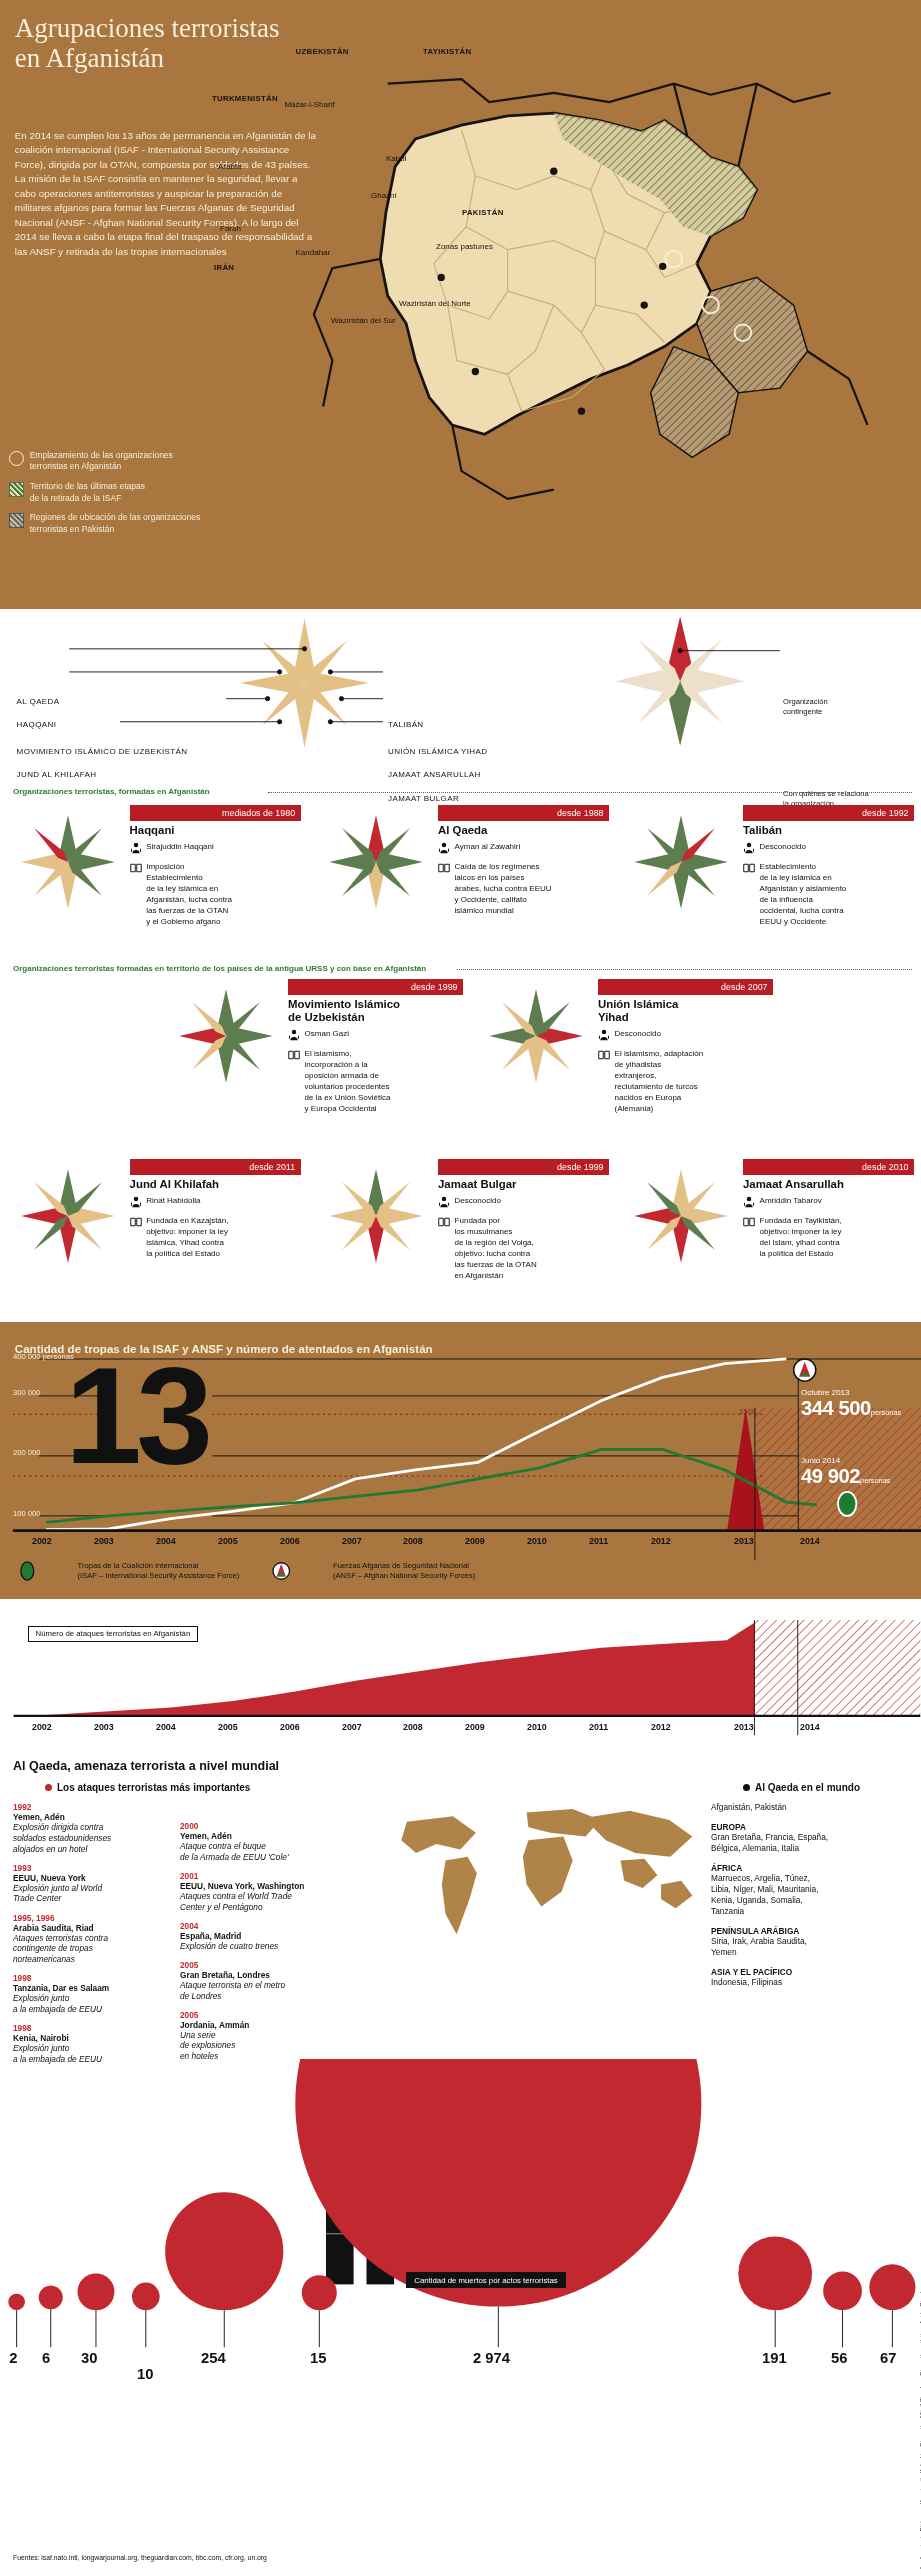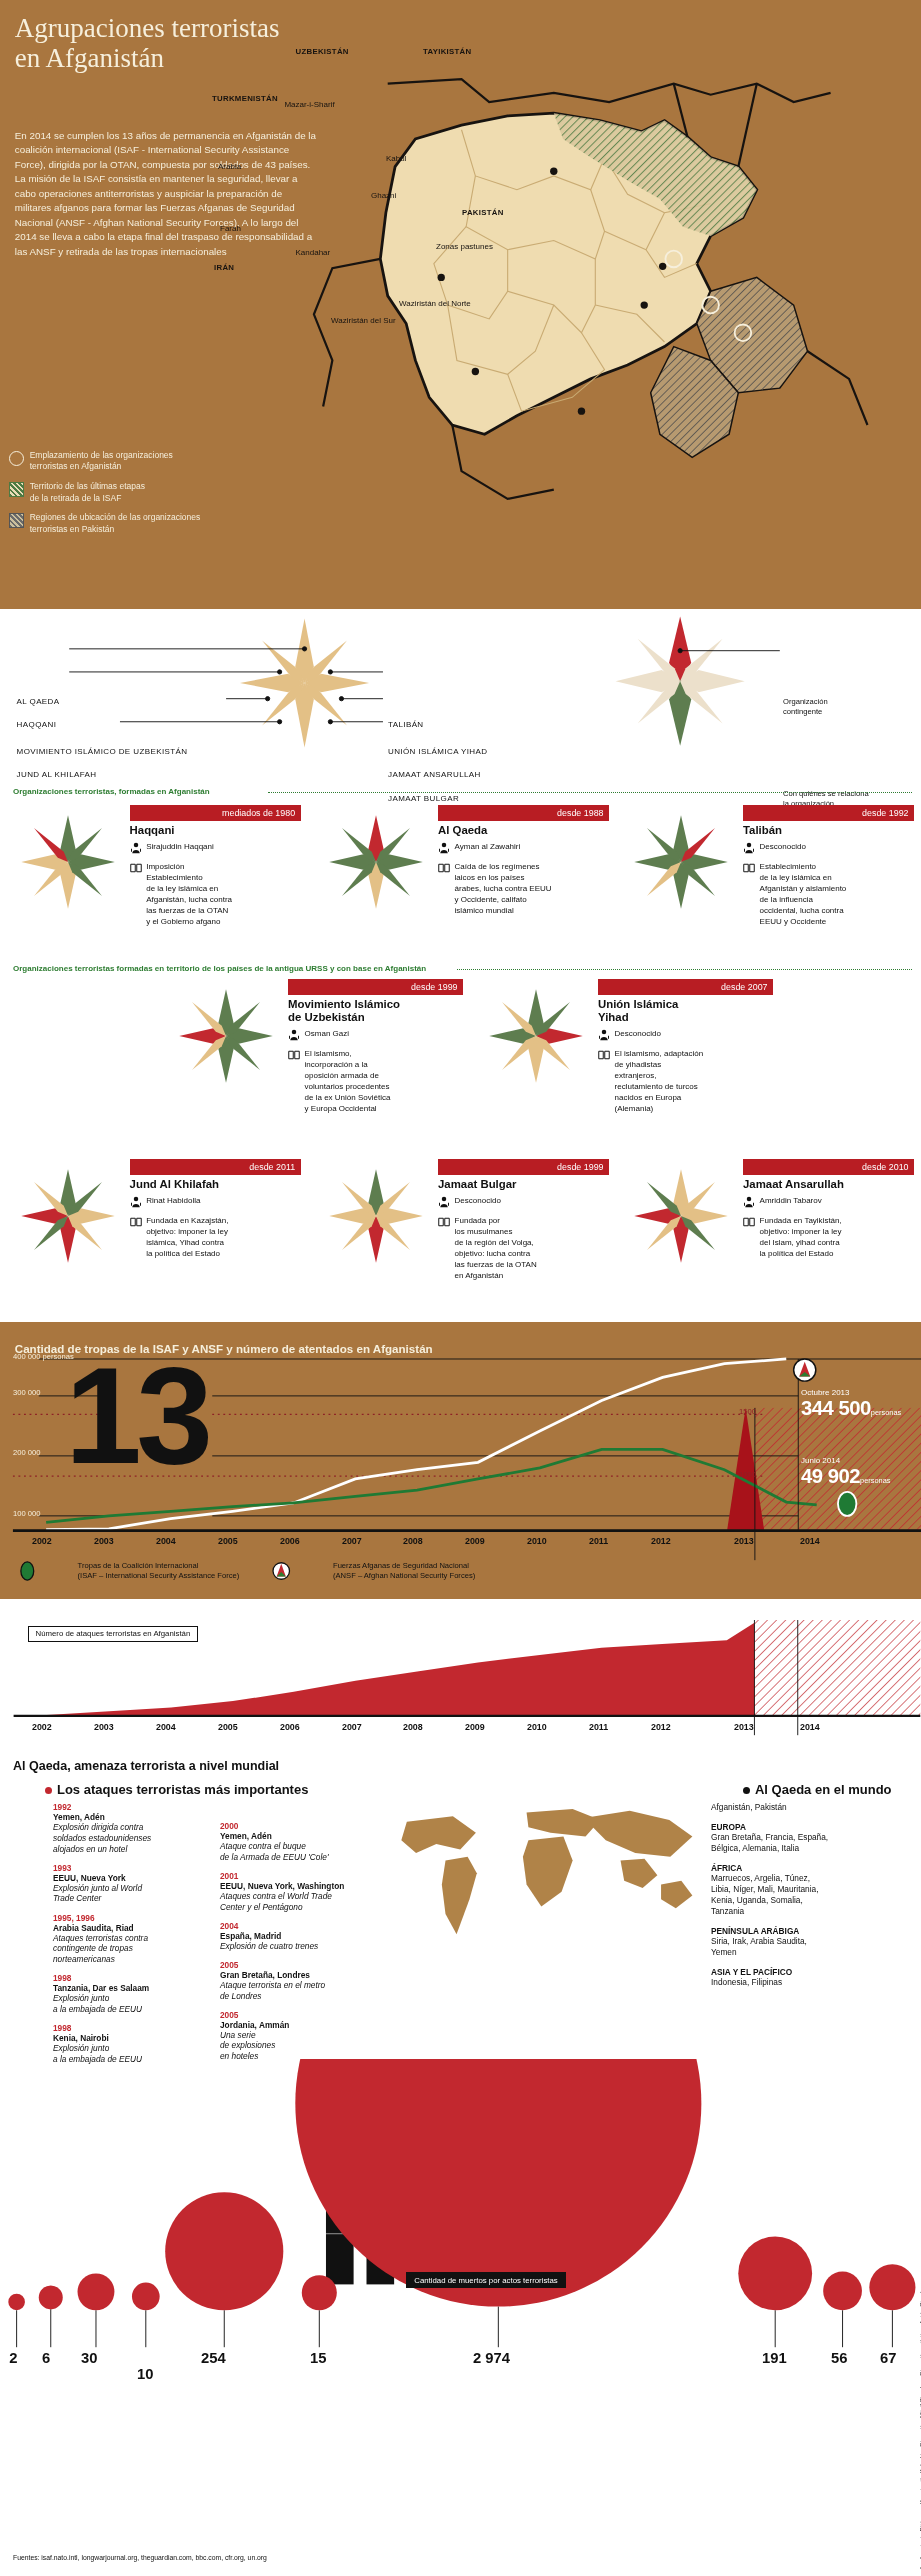--- a/index.html
+++ b/index.html
@@ -58,25 +58,25 @@
   .axis-yr{position:absolute;font-size:8.9px;color:#111;font-weight:bold;}
   .lgd-row{position:absolute;display:flex;align-items:center;gap:37px;}
   .lgd-txt{font-size:7.6px;color:#111;line-height:1.3;margin-left:5.5px;}
 
   
   .attacksec{position:absolute;left:0;top:1620px;width:921px;height:129px;background:#fff;}
   .att-tag{position:absolute;left:28px;top:5.5px;border:0.9px solid #111;background:#fff;font-size:7.8px;padding:2.8px 6.5px;color:#111;}
 
   
   .bot-title{position:absolute;left:13px;top:1759px;font-size:12.5px;font-weight:bold;color:#111;}
-  .bot-sub{position:absolute;font-size:13px;font-weight:bold;color:#111;padding-left:32px;}
+  .bot-sub{position:absolute;font-size:10px;font-weight:bold;color:#111;padding-left:32px;}
   .ev-year{font-size:8.3px;font-weight:bold;color:#c2282f;}
   .ev-place{font-size:8.3px;font-weight:bold;color:#111;}
   .ev-desc{font-size:8.3px;color:#111;line-height:1.3;font-style:italic;}
-  .ev{margin-bottom:8.3px;margin-left:40px;}
+  .ev{margin-bottom:8.3px;}
   .reg-h{font-size:8.3px;font-weight:bold;color:#111;margin-top:9.2px;}
   .reg-t{font-size:8.3px;color:#111;line-height:1.32;}
   .deathtag{position:absolute;background:#111;color:#fff;font-size:7.8px;padding:3.7px 8.3px;}
   .dv{position:absolute;font-size:14.8px;font-weight:bold;color:#111;}
   .sources{position:absolute;left:13px;top:2554px;font-size:6.8px;color:#111;}
   .credits{position:absolute;right:2.8px;top:2281px;font-size:6.1px;color:#111;
      transform:rotate(-90deg);transform-origin:right top;white-space:nowrap;}
 </style>
 </head>
 <body>

